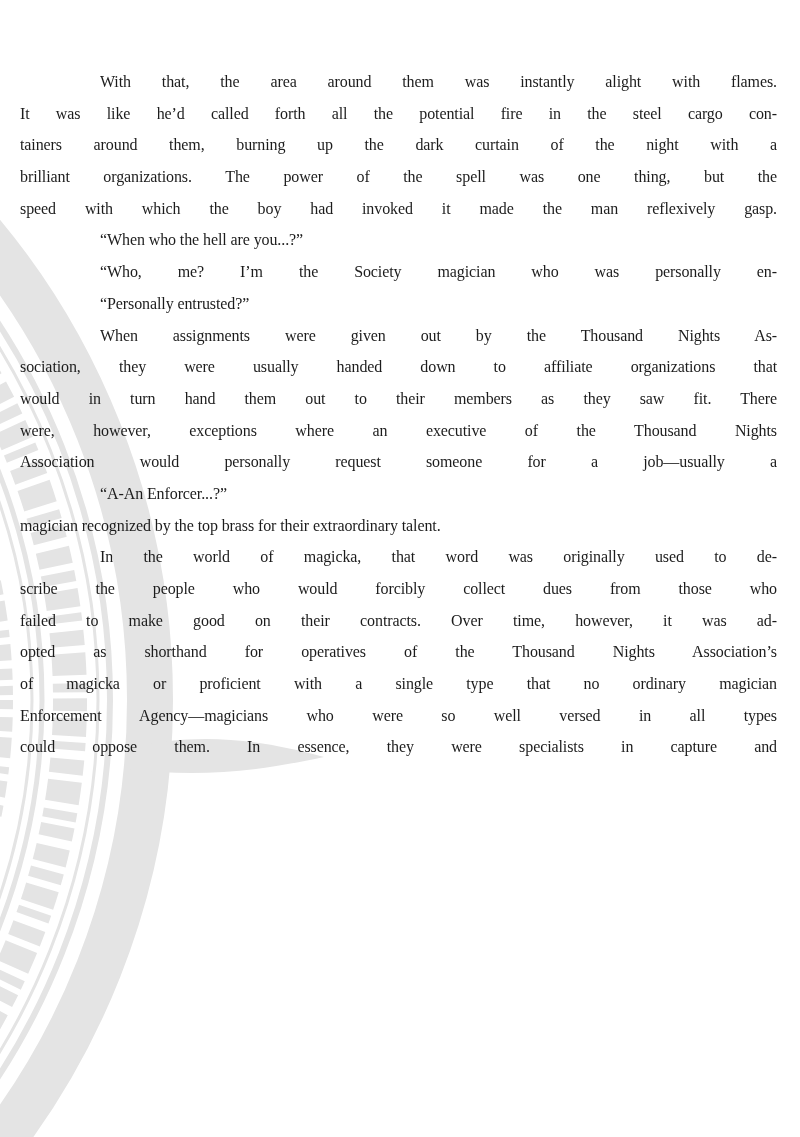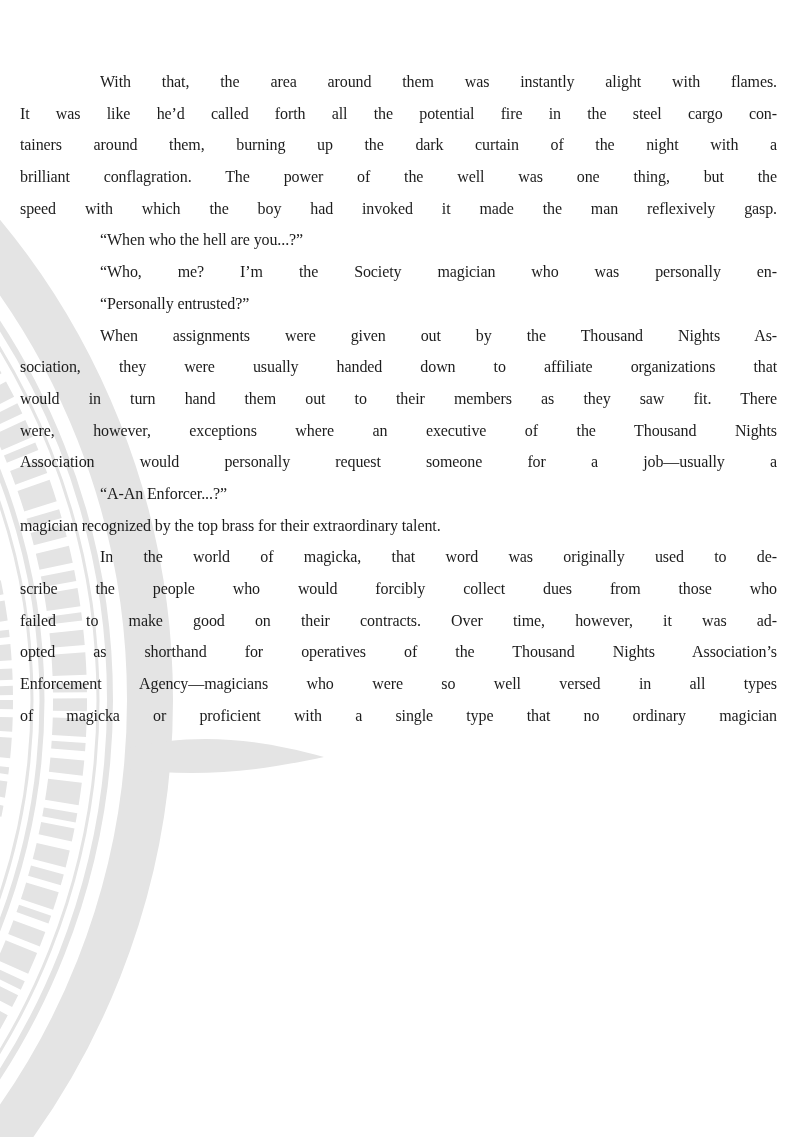--- a/index.html
+++ b/index.html
@@ -66,33 +66,34 @@
       <circle cx="-580" cy="700" r="552" stroke-width="4"></circle>
     </g>
 
     <path d="M 126 748 C 195 733, 250 737, 324 757 C 250 773, 195 777, 126 769 Z" fill="#e4e4e4" stroke="none"></path>
   </svg>
 
   <div class="text-block" style="color: rgb(28, 28, 28);">
       <div class="line indent">With that, the area around them was instantly alight with flames.</div>
       <div class="line">It was like he’d called forth all the potential fire in the steel cargo con-</div>
       <div class="line">tainers around them, burning up the dark curtain of the night with a</div>
-      <div class="line">brilliant conflagration. The power of the well was one thing, but the</div>
+      <div class="line">brilliant organizations. The power of the spell was one thing, but the</div>
       <div class="line">speed with which the boy had invoked it made the man reflexively gasp.</div>
       <div class="line indent left">“When who the hell are you...?”</div>
       <div class="line indent">“Who, me? I’m the Society magician who was personally en-</div>
       <div class="line indent left">“Personally entrusted?”</div>
       <div class="line indent">When assignments were given out by the Thousand Nights As-</div>
       <div class="line">sociation, they were usually handed down to affiliate organizations that</div>
       <div class="line">would in turn hand them out to their members as they saw fit. There</div>
       <div class="line">were, however, exceptions where an executive of the Thousand Nights</div>
       <div class="line">Association would personally request someone for a job—usually a</div>
       <div class="line indent left">“A-An Enforcer...?”</div>
       <div class="line left">magician recognized by the top brass for their extraordinary talent.</div>
       <div class="line indent">In the world of magicka, that word was originally used to de-</div>
       <div class="line">scribe the people who would forcibly collect dues from those who</div>
       <div class="line">failed to make good on their contracts. Over time, however, it was ad-</div>
       <div class="line">opted as shorthand for operatives of the Thousand Nights Association’s</div>
+      <div class="line">of magicka or proficient with a single type that no ordinary magician</div>
       <div class="line">Enforcement Agency—magicians who were so well versed in all types</div>
-      <div class="line">of magicka or proficient with a single type that no ordinary magician</div>
+      <div class="line">could oppose them. In essence, they were specialists in capture and</div>
     </div>
 
 </div>
 
 </body></html>

